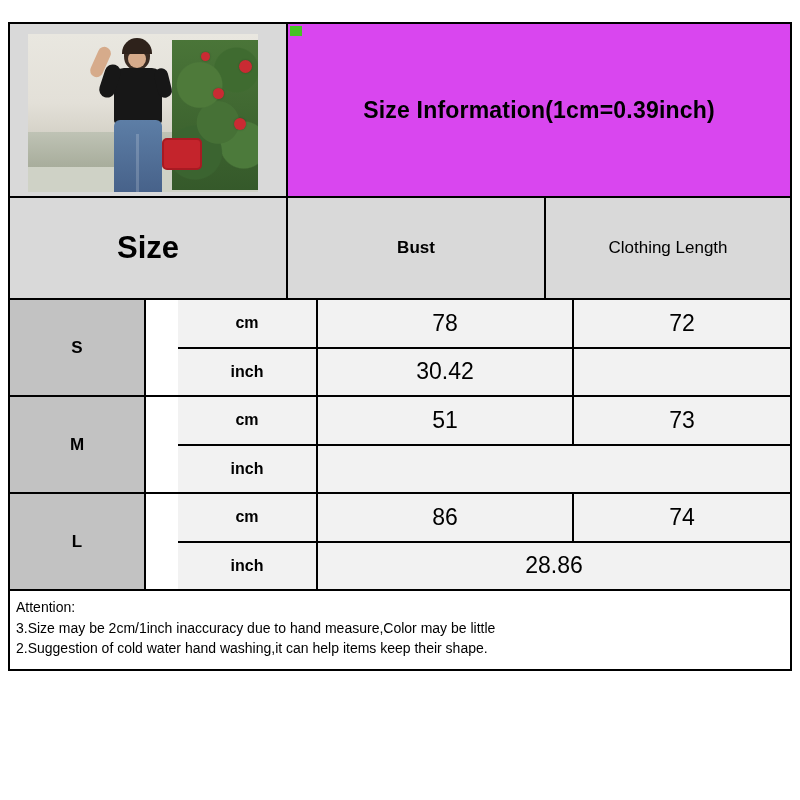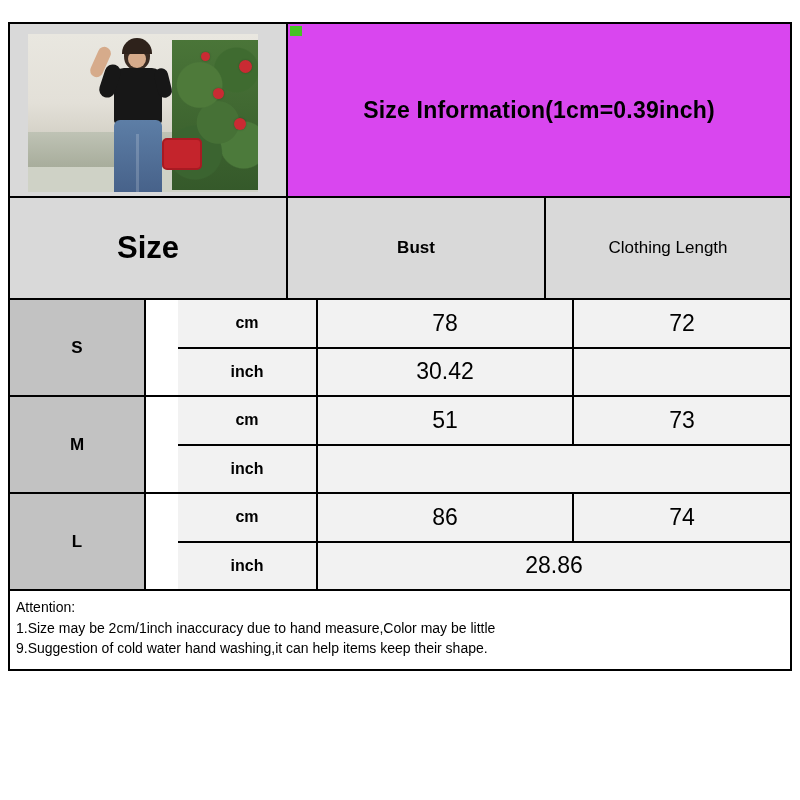--- a/index.html
+++ b/index.html
@@ -331,18 +331,18 @@
         </div>
         <div class="unit-row">
           <div class="unit-cell">inch</div>
           <div class="val-cell last">28.86</div>
         </div>
       </div>
     </div>
 
     <div class="attention">
       <div>Attention:</div>
-      <div>1.Size may be 2cm/1inch inaccuracy due to hand measure,Color may be little</div>
-      <div>9.Suggestion of cold water hand washing,it can help items keep their shape.</div>
+      <div>3.Size may be 2cm/1inch inaccuracy due to hand measure,Color may be little</div>
+      <div>2.Suggestion of cold water hand washing,it can help items keep their shape.</div>
     </div>
 
   </div>
 </div>
 
 </body></html>

